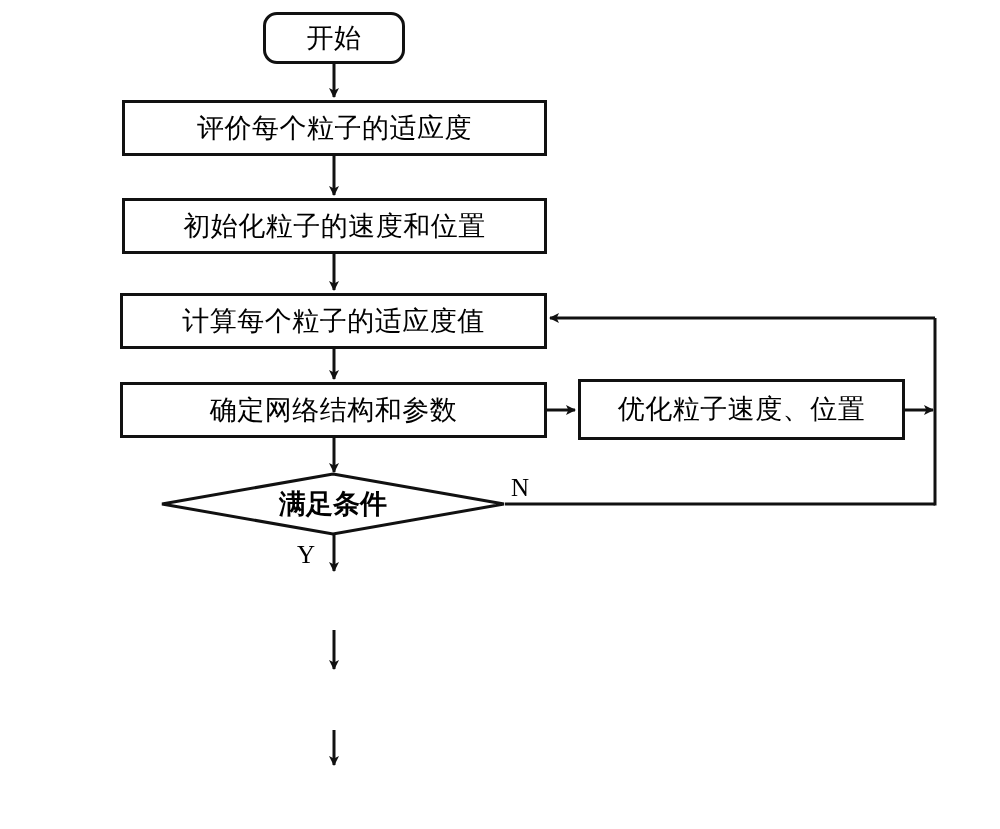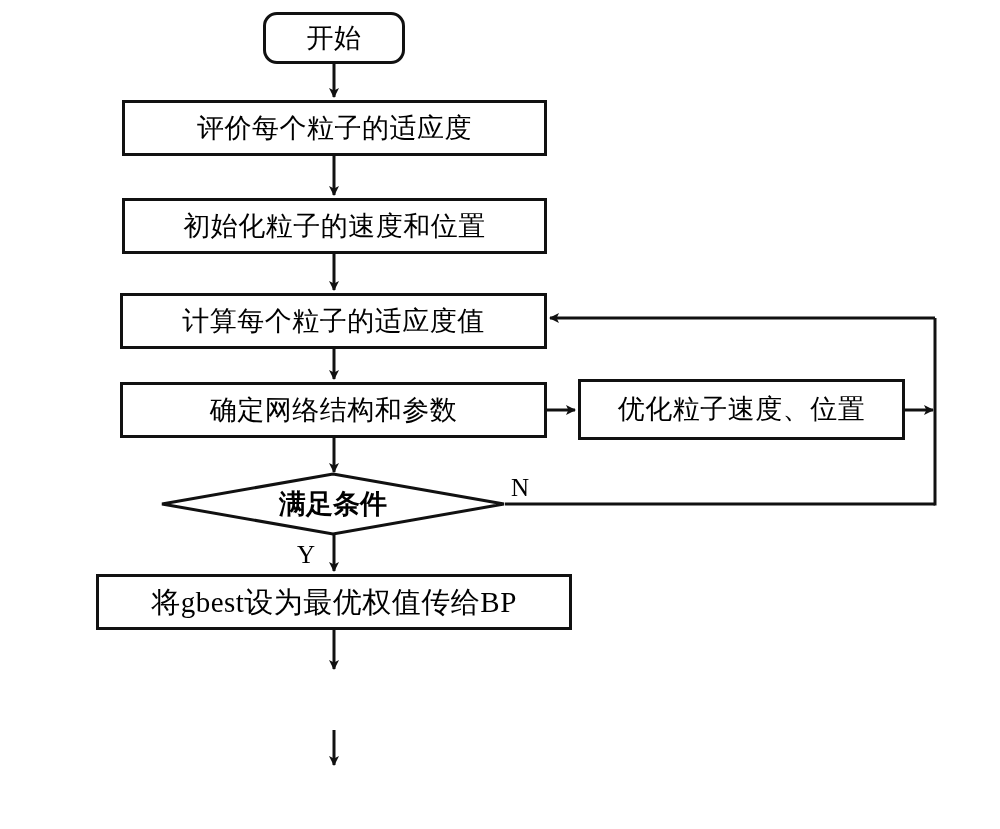--- a/index.html
+++ b/index.html
@@ -138,22 +138,19 @@
     <span class="label">优化粒子速度、位置</span>
   </div>
 
   <div class="diamond-wrap" style="left:160px; top:472px; width:346px; height:64px;">
     <svg width="346" height="64" viewBox="0 0 346 64" xmlns="http://www.w3.org/2000/svg">
       <polygon points="173,2 344,32 173,62 2,32" fill="#ffffff" stroke="#111111" stroke-width="3" stroke-linejoin="miter"></polygon>
     </svg>
     <div class="diamond-text">满足条件</div>
   </div>
 
-  <div class="node wide" style="left:96px; top:574px; width:476px; height:56px;">
-    <span class="label">将gbest设为最优权值传给BP</span>
-  </div>
 
 
 
   <div class="edge-label" style="left:511px; top:474px;">N</div>
   <div class="edge-label" style="left:297px; top:541px;">Y</div>
 
 </div>
 
 </body></html>

